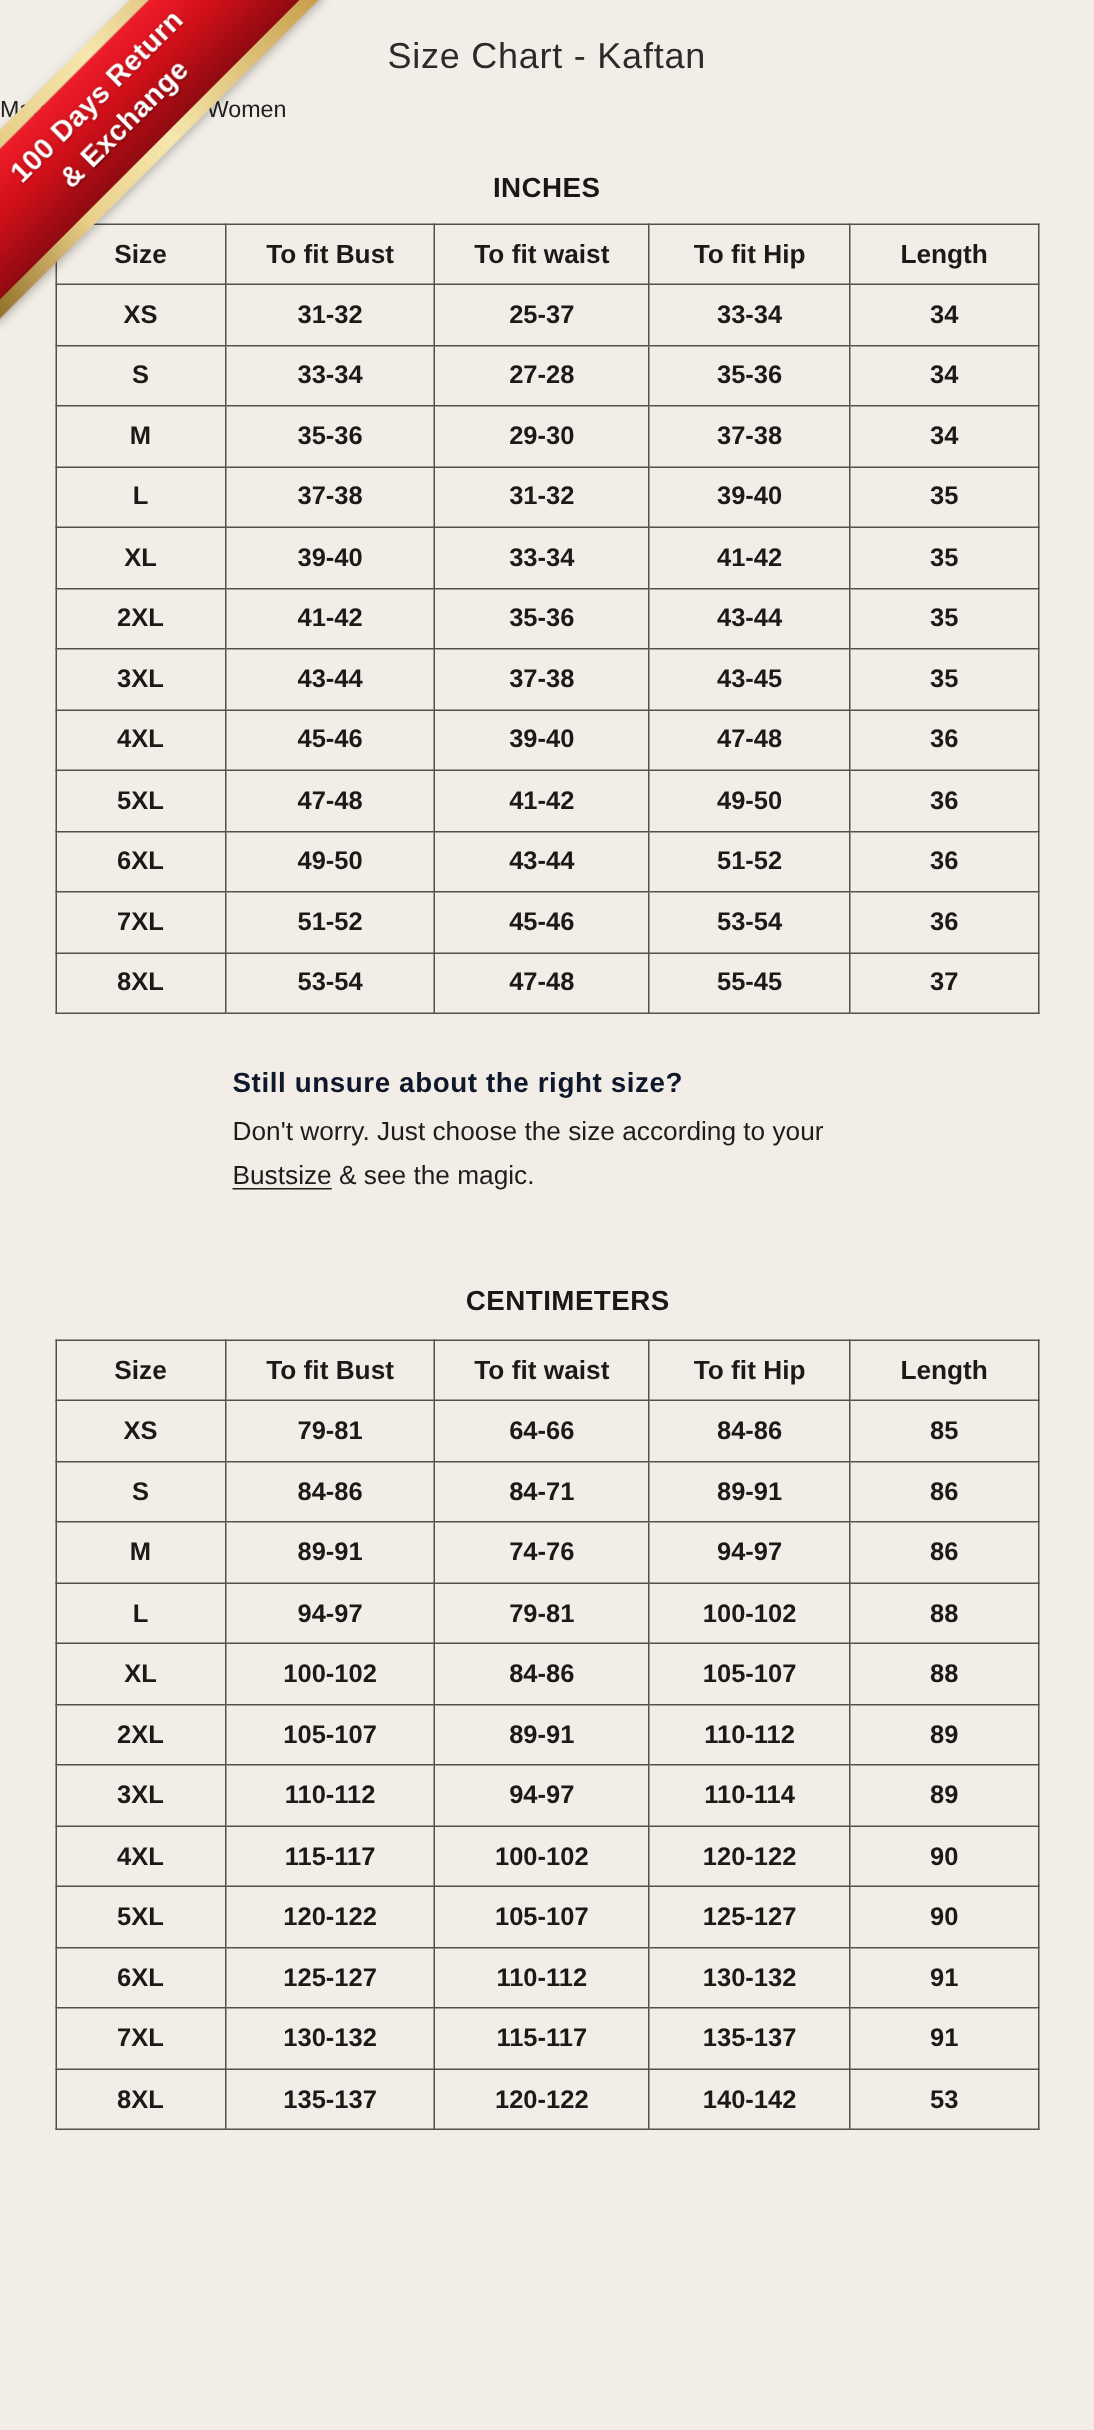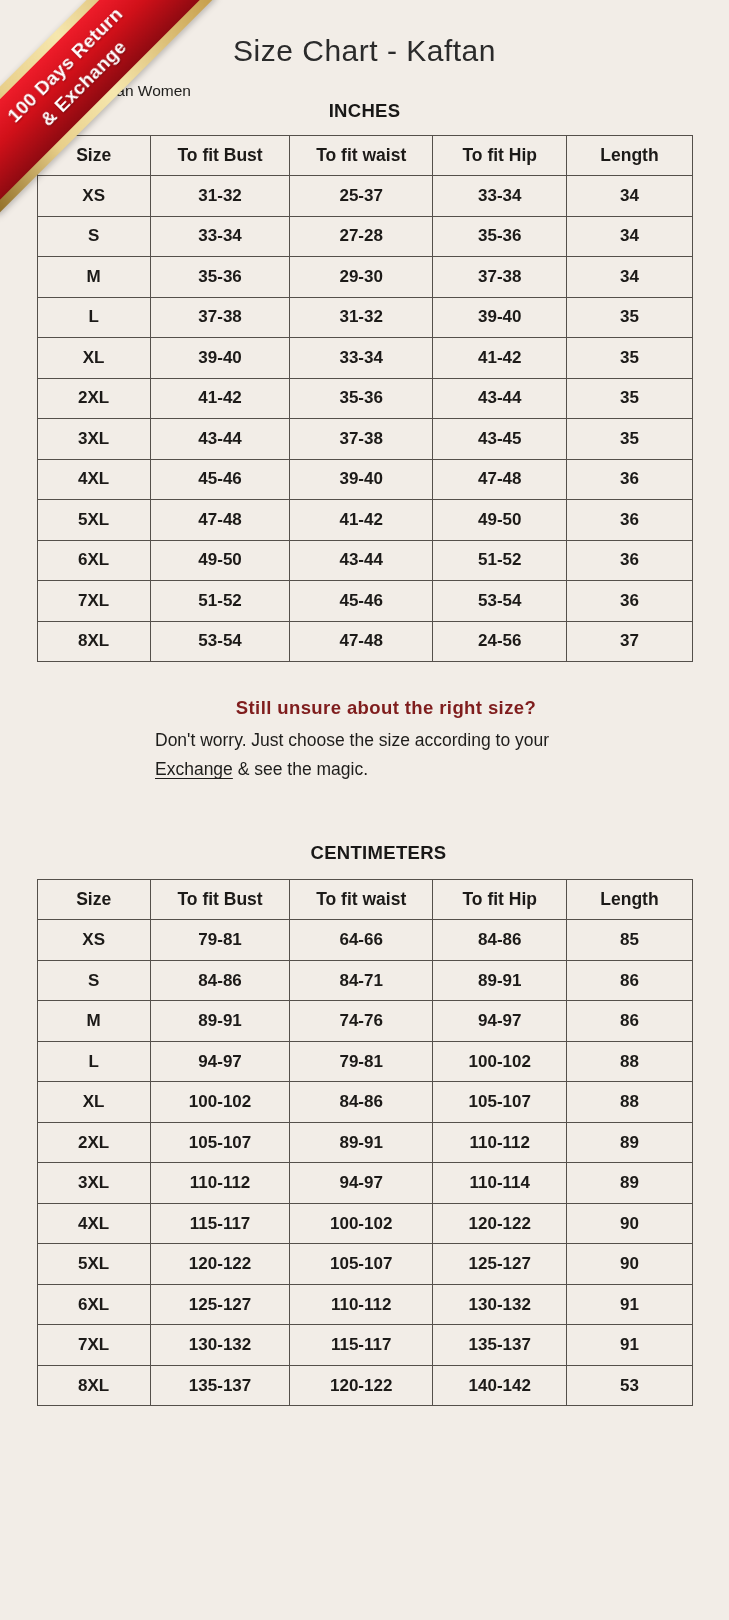--- a/index.html
+++ b/index.html
@@ -39,43 +39,43 @@
     padding: 9px 0 11px;
     font-weight: 700;
     font-size: 19px;
     line-height: 1.35;
     letter-spacing: 0.3px;
     text-shadow: 0 1px 2px rgba(0,0,0,0.35);
   }
 
   
   .title {
-    padding-top: 34px;
+    padding-top: 24px;
     text-align: center;
-    font-size: 30px;
+    font-size: 24px;
     font-weight: 400;
     letter-spacing: 0.5px;
     color: #2b2b2b;
     line-height: 1.15;
   }
   .subtitle {
     margin-top: 13px;
     text-align: left;
     font-size: 15.5px;
     font-weight: 400;
     color: #21201e;
   }
   .section-heading {
     text-align: center;
     font-size: 18.5px;
     font-weight: 700;
     letter-spacing: 0.3px;
     color: #191817;
   }
-  .section-heading.inches { }
+  .section-heading.inches { margin-top: 31px; }
   .section-heading.cm { margin-top: 57px; padding-left: 28px; }
 
   
   table.size-table {
     border-collapse: collapse;
     margin: 0 auto;
     width: 656px;
     table-layout: fixed;
   }
   table.size-table.inches { margin-top: 13px; }
@@ -97,23 +97,22 @@
   
   .note {
     margin-top: 35px;
     margin-left: 155px;
     width: 462px;
   }
   .note-heading {
     font-size: 18.5px;
     font-weight: 700;
     letter-spacing: 0.4px;
-    color: #7f1d1d;
+    color: #0f172a;
     margin: 0 0 7px 0;
-    text-align: center;
   }
   .note-body {
     font-size: 17.5px;
     font-weight: 400;
     line-height: 1.68;
     color: #1e1d1b;
     margin: 0;
   }
   .note-body .bust-link { text-decoration: underline; text-underline-offset: 3px; }
 </style>
@@ -227,29 +226,29 @@
         <td>7XL</td>
         <td>51-52</td>
         <td>45-46</td>
         <td>53-54</td>
         <td>36</td>
       </tr>
       <tr>
         <td>8XL</td>
         <td>53-54</td>
         <td>47-48</td>
-        <td>24-56</td>
+        <td>55-45</td>
         <td>37</td>
       </tr>
     </tbody>
   </table>
 
 <div class="note">
   <p class="note-heading">Still unsure about the right size?</p>
-  <p class="note-body"><span>Don't worry. Just choose the size according to your </span><span class="bust-link">Exchange</span><span> &amp; see the magic.</span></p>
+  <p class="note-body"><span>Don't worry. Just choose the size according to your </span><span class="bust-link">Bustsize</span><span> &amp; see the magic.</span></p>
 </div>
 
 <div class="section-heading cm">CENTIMETERS</div>
 <table class="size-table cm">
   <colgroup>
     <col style="width:17.3%">
     <col style="width:21.3%">
     <col style="width:21.8%">
     <col style="width:20.5%">
     <col style="width:19.1%">

